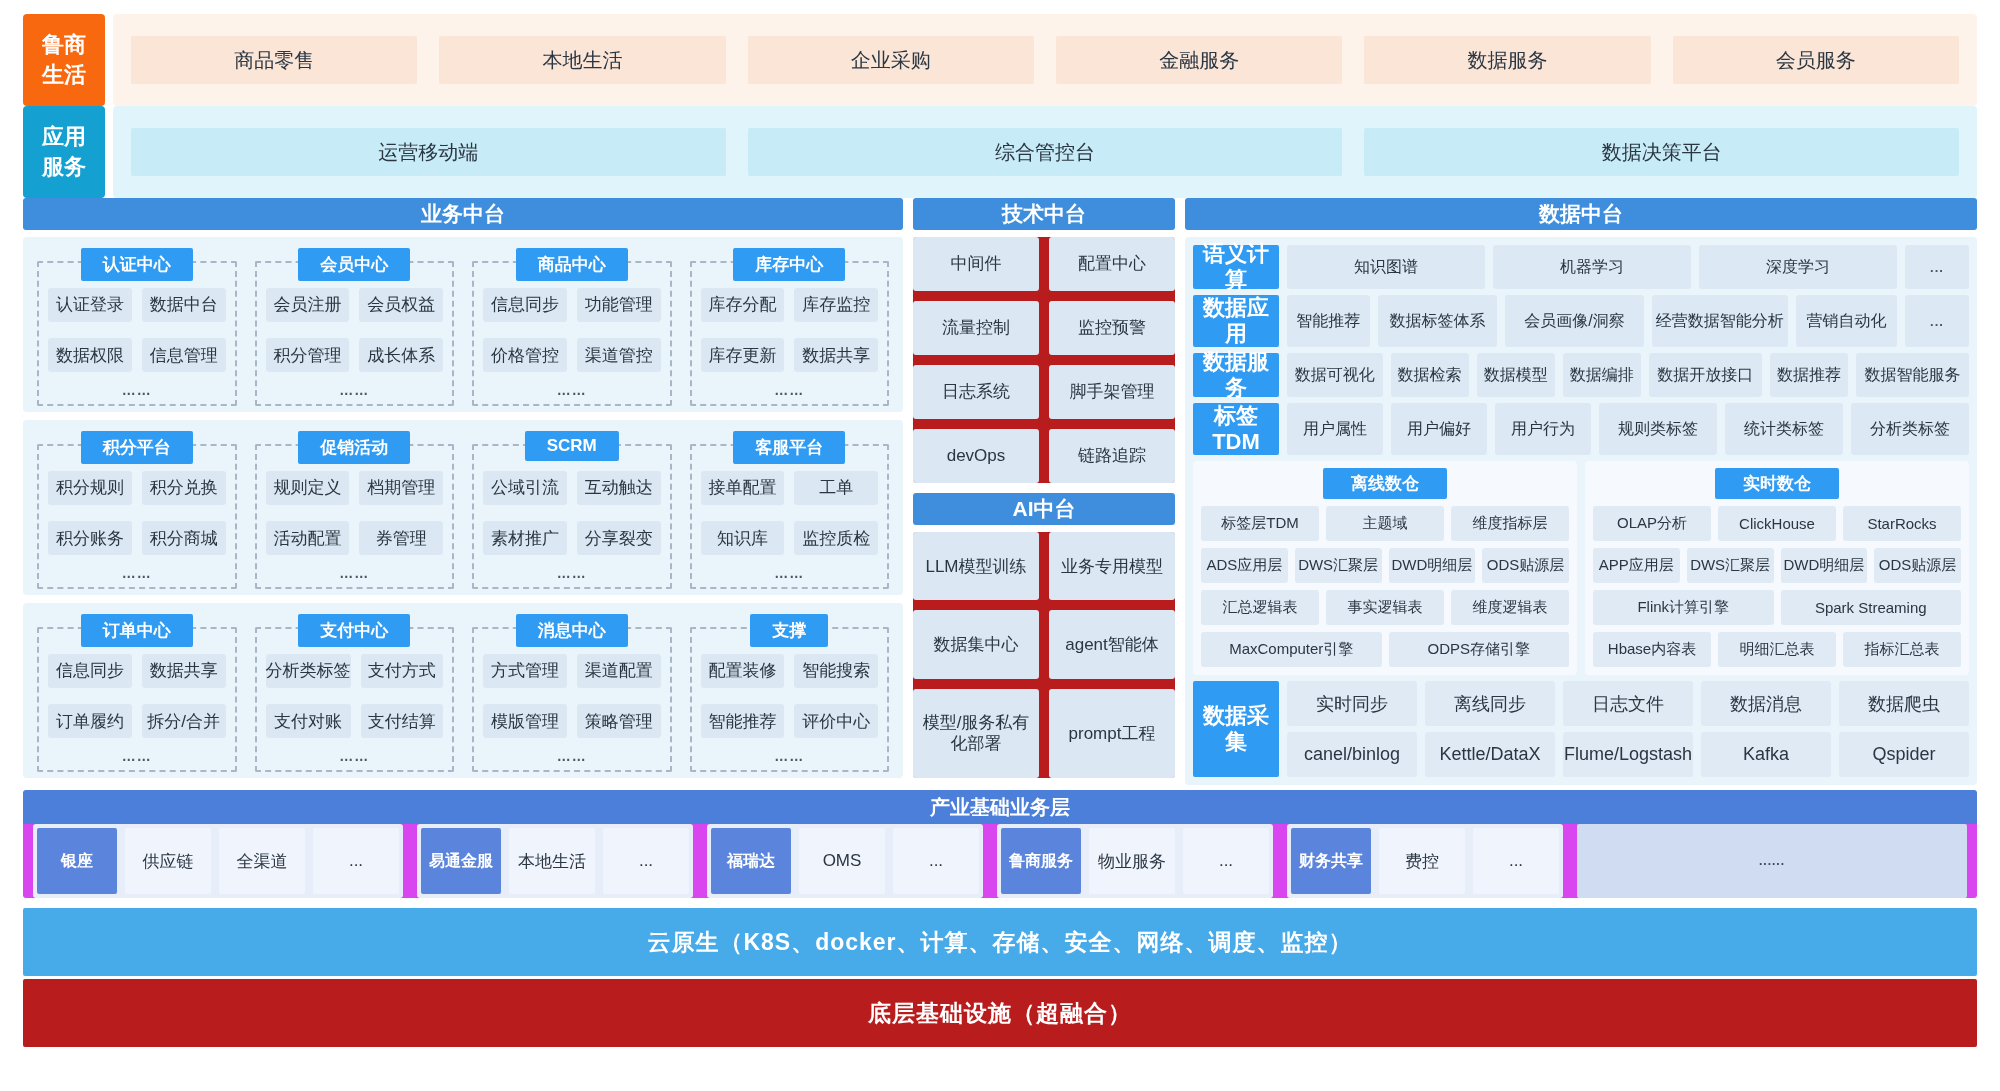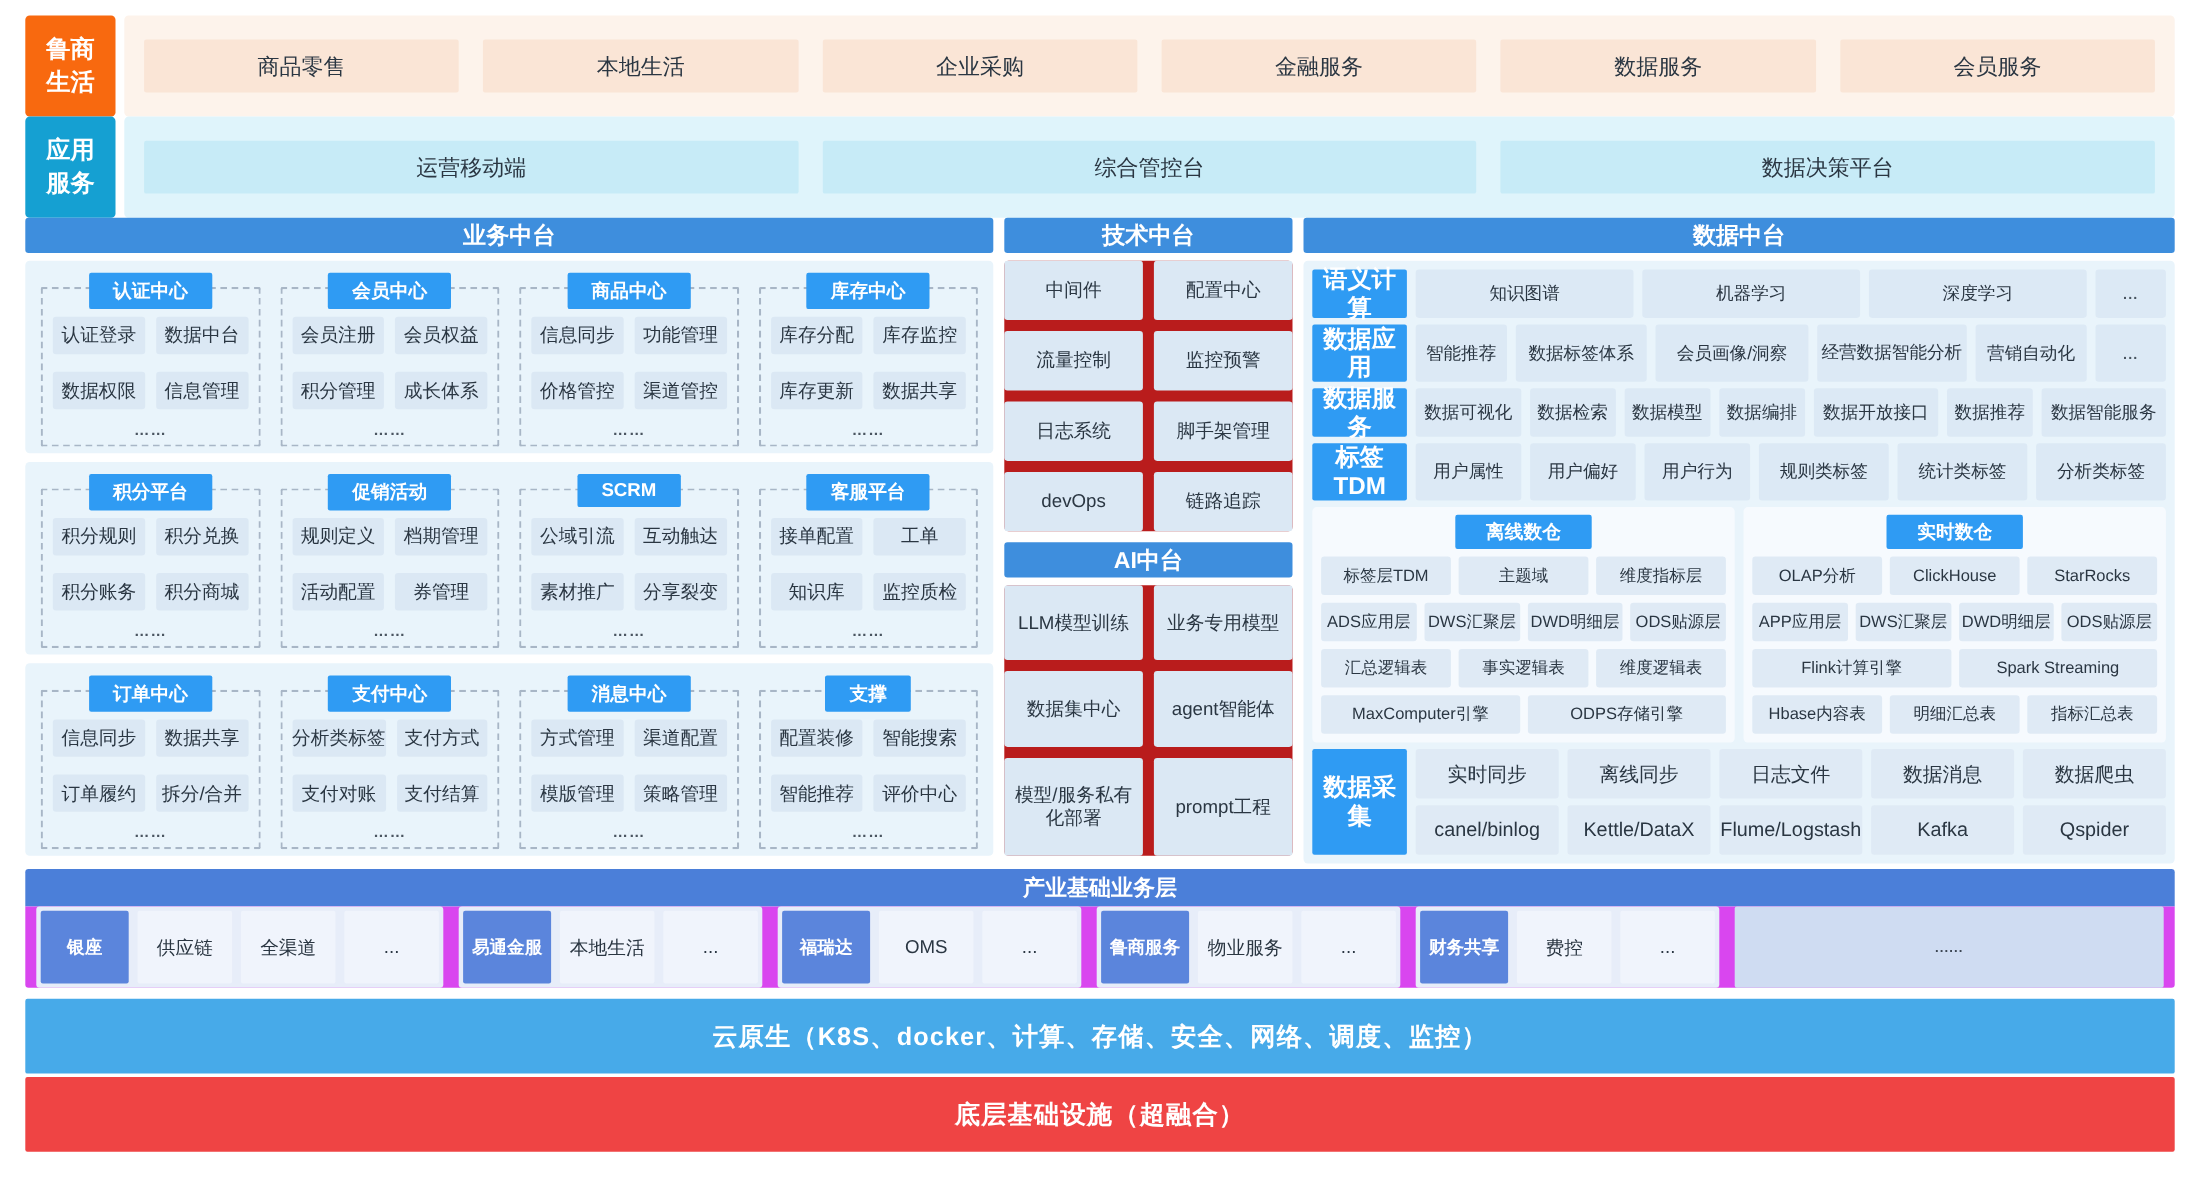--- a/index.html
+++ b/index.html
@@ -77,21 +77,21 @@
   .ind-leader{width:76px;background:#5b85dc;color:#fff;font-weight:bold;font-size:16px;border-radius:2px;
               display:flex;align-items:center;justify-content:center;white-space:nowrap;padding:0 2px;}
   .ind-chip{width:86px;background:#f0f4fc;border-radius:2px;font-size:17px;display:flex;align-items:center;justify-content:center;white-space:nowrap;}
   .ind-more{flex:1;background:#cfdcf2;border-radius:2px;display:flex;align-items:center;justify-content:center;
             font-weight:bold;font-size:12px;letter-spacing:1px;color:#3c4document;color:#3c4652;}
 
   
   .bottom-bar{height:68px;border-radius:2px;color:#fff;font-weight:bold;font-size:23px;
               display:flex;align-items:center;justify-content:center;letter-spacing:1px;}
   .cloud-bar{background:#47aae9;margin-bottom:3px;}
-  .infra-bar{background:#ef4444;text-align:center;}
+  .infra-bar{background:#b91c1c;text-align:center;}
 </style>
 </head>
 <body>
 
 <div class="page">
 
   <div class="band">
     <div class="band-logo brand-logo">
       <div class="inner">鲁商生活</div>
     </div>

